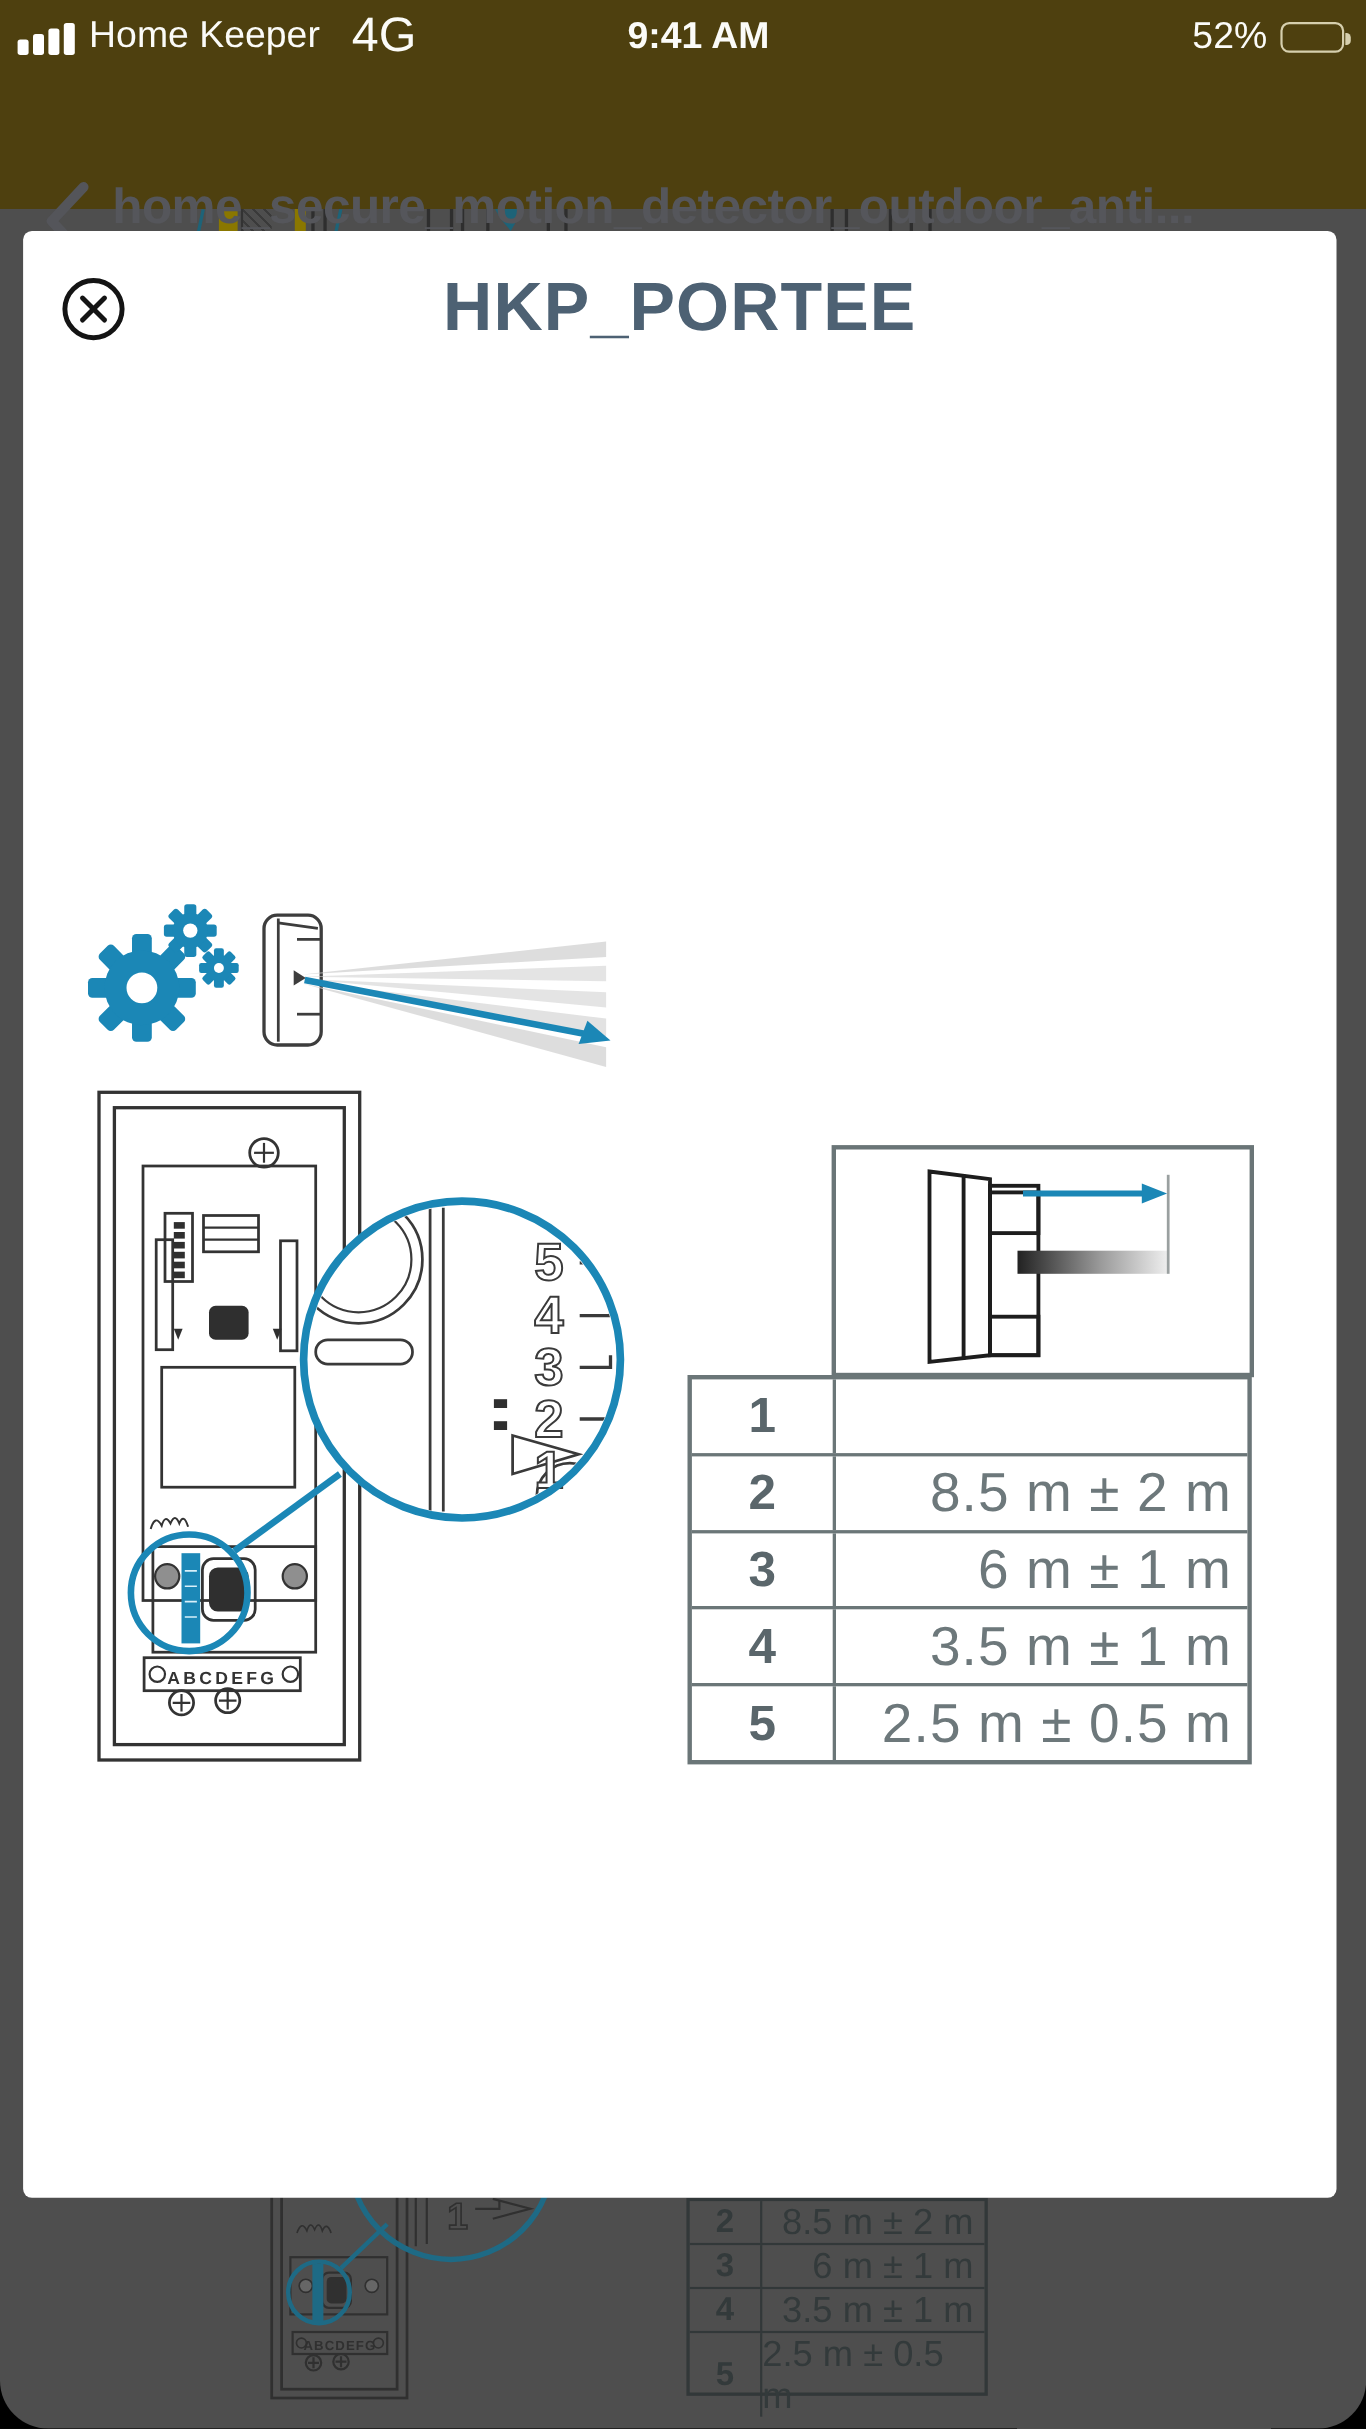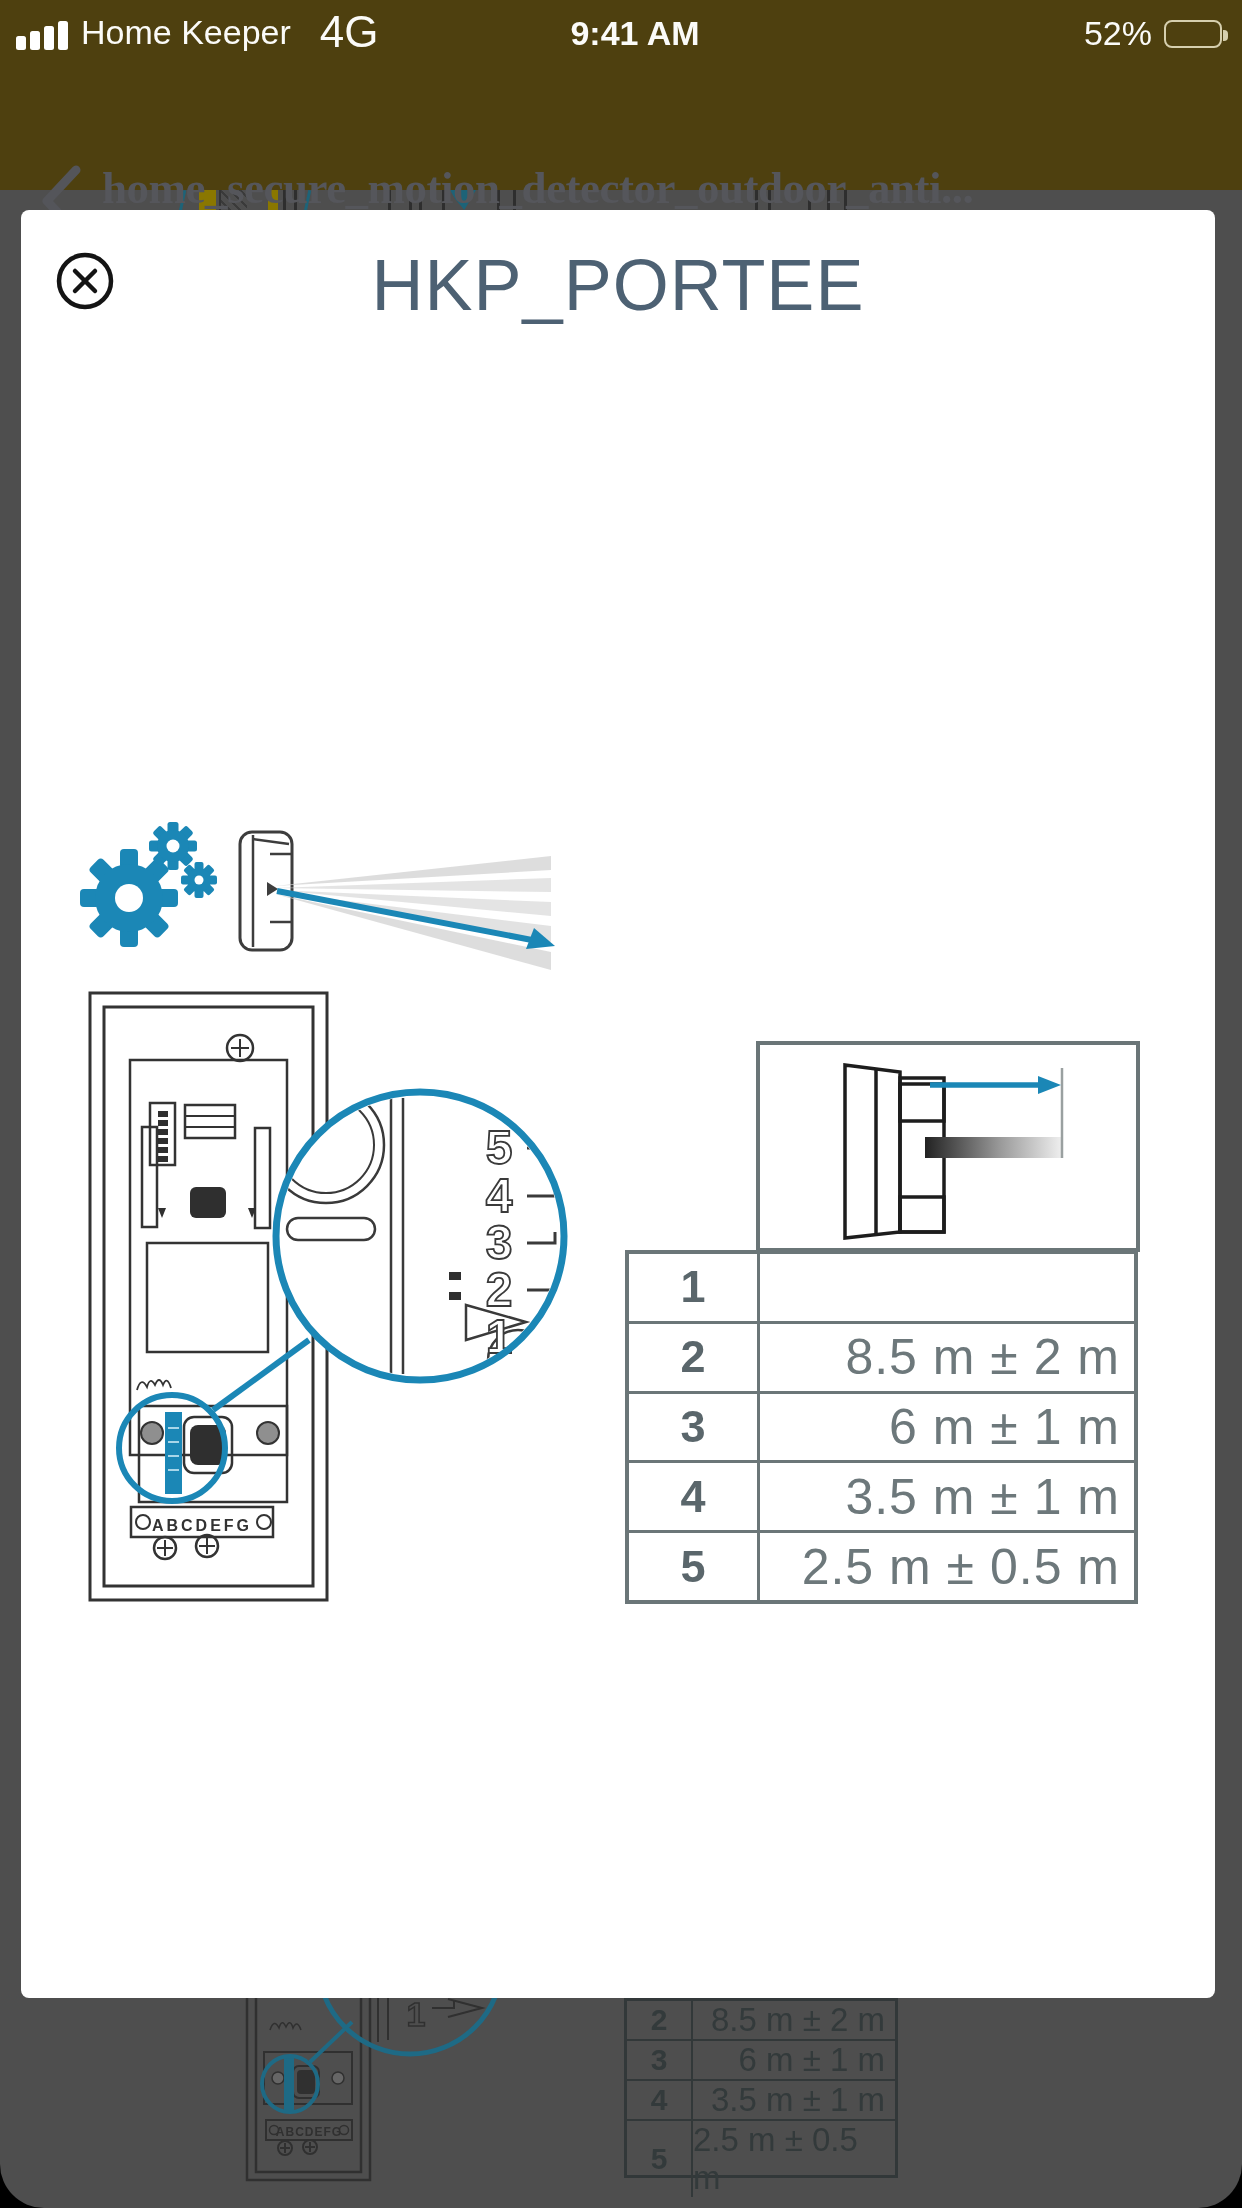--- a/index.html
+++ b/index.html
@@ -24,29 +24,29 @@
   .bars i{display:block;width:10px;background:#fff;border-radius:2.5px;}
   .carrier{font-size:34px;line-height:36px;}
   .net{font-size:44px;line-height:36px;margin-left:24px;}
   .sb-time{position:absolute;left:0;right:0;top:14px;text-align:center;font-size:34px;font-weight:700;padding-left:28px;}
   .sb-right{position:absolute;right:20px;top:14px;display:flex;align-items:center;gap:12px;}
   .pct{font-size:34px;}
   .batt{position:relative;width:58px;height:28px;border:2.5px solid #d6cfae;border-radius:8px;padding:3px;}
   .batt .fill{width:100%;height:100%;background:#fff;border-radius:4px;}
   .batt .nub{position:absolute;right:-8px;top:8px;width:5px;height:11px;background:#d6cfae;
              border-radius:0 4px 4px 0;}
-  .navbar{position:absolute;top:64px;left:0;right:0;height:126px;font-family:Liberation Serif, serif;}
+  .navbar{position:absolute;top:64px;left:0;right:0;height:126px;}
   .back{position:absolute;left:38px;top:100px;}
   .nav-title{position:absolute;left:102px;right:16px;top:98px;height:56px;font-size:45px;font-weight:600;
              color:#55565b;white-space:nowrap;overflow:hidden;letter-spacing:-0.5px;}
   
   .modal{position:absolute;left:21px;top:210px;width:1194px;height:1788px;background:#fff;
          border-radius:8px;overflow:hidden;}
-  .modal-title{position:absolute;left:0;right:0;top:34px;text-align:center;font-size:72px;
-               color:#4d6173;font-weight:400;letter-spacing:1px;}
+  .modal-title{position:absolute;left:0;right:0;top:34px;text-align:center;font-size:62px;
+               color:#4d6173;font-weight:700;letter-spacing:1px;}
   .close-btn{position:absolute;left:34px;top:41px;width:60px;height:60px;cursor:pointer;}
   .modal-art{position:absolute;left:0;top:0;width:1194px;height:1788px;}
   
   .rtable{position:absolute;left:604px;top:1040px;width:513px;height:354px;
           border:4px solid #6b7678;display:flex;flex-direction:column;}
   .rt-row{flex:1;display:grid;grid-template-columns:131px 1fr;}
   .rt-row + .rt-row{border-top:3px solid #6b7678;}
   .rt-num{border-right:3px solid #6b7678;display:flex;align-items:center;justify-content:center;
           font-size:45px;font-weight:700;color:#5a666b;}
   .rt-val{display:flex;align-items:center;justify-content:flex-end;padding-right:14px;

